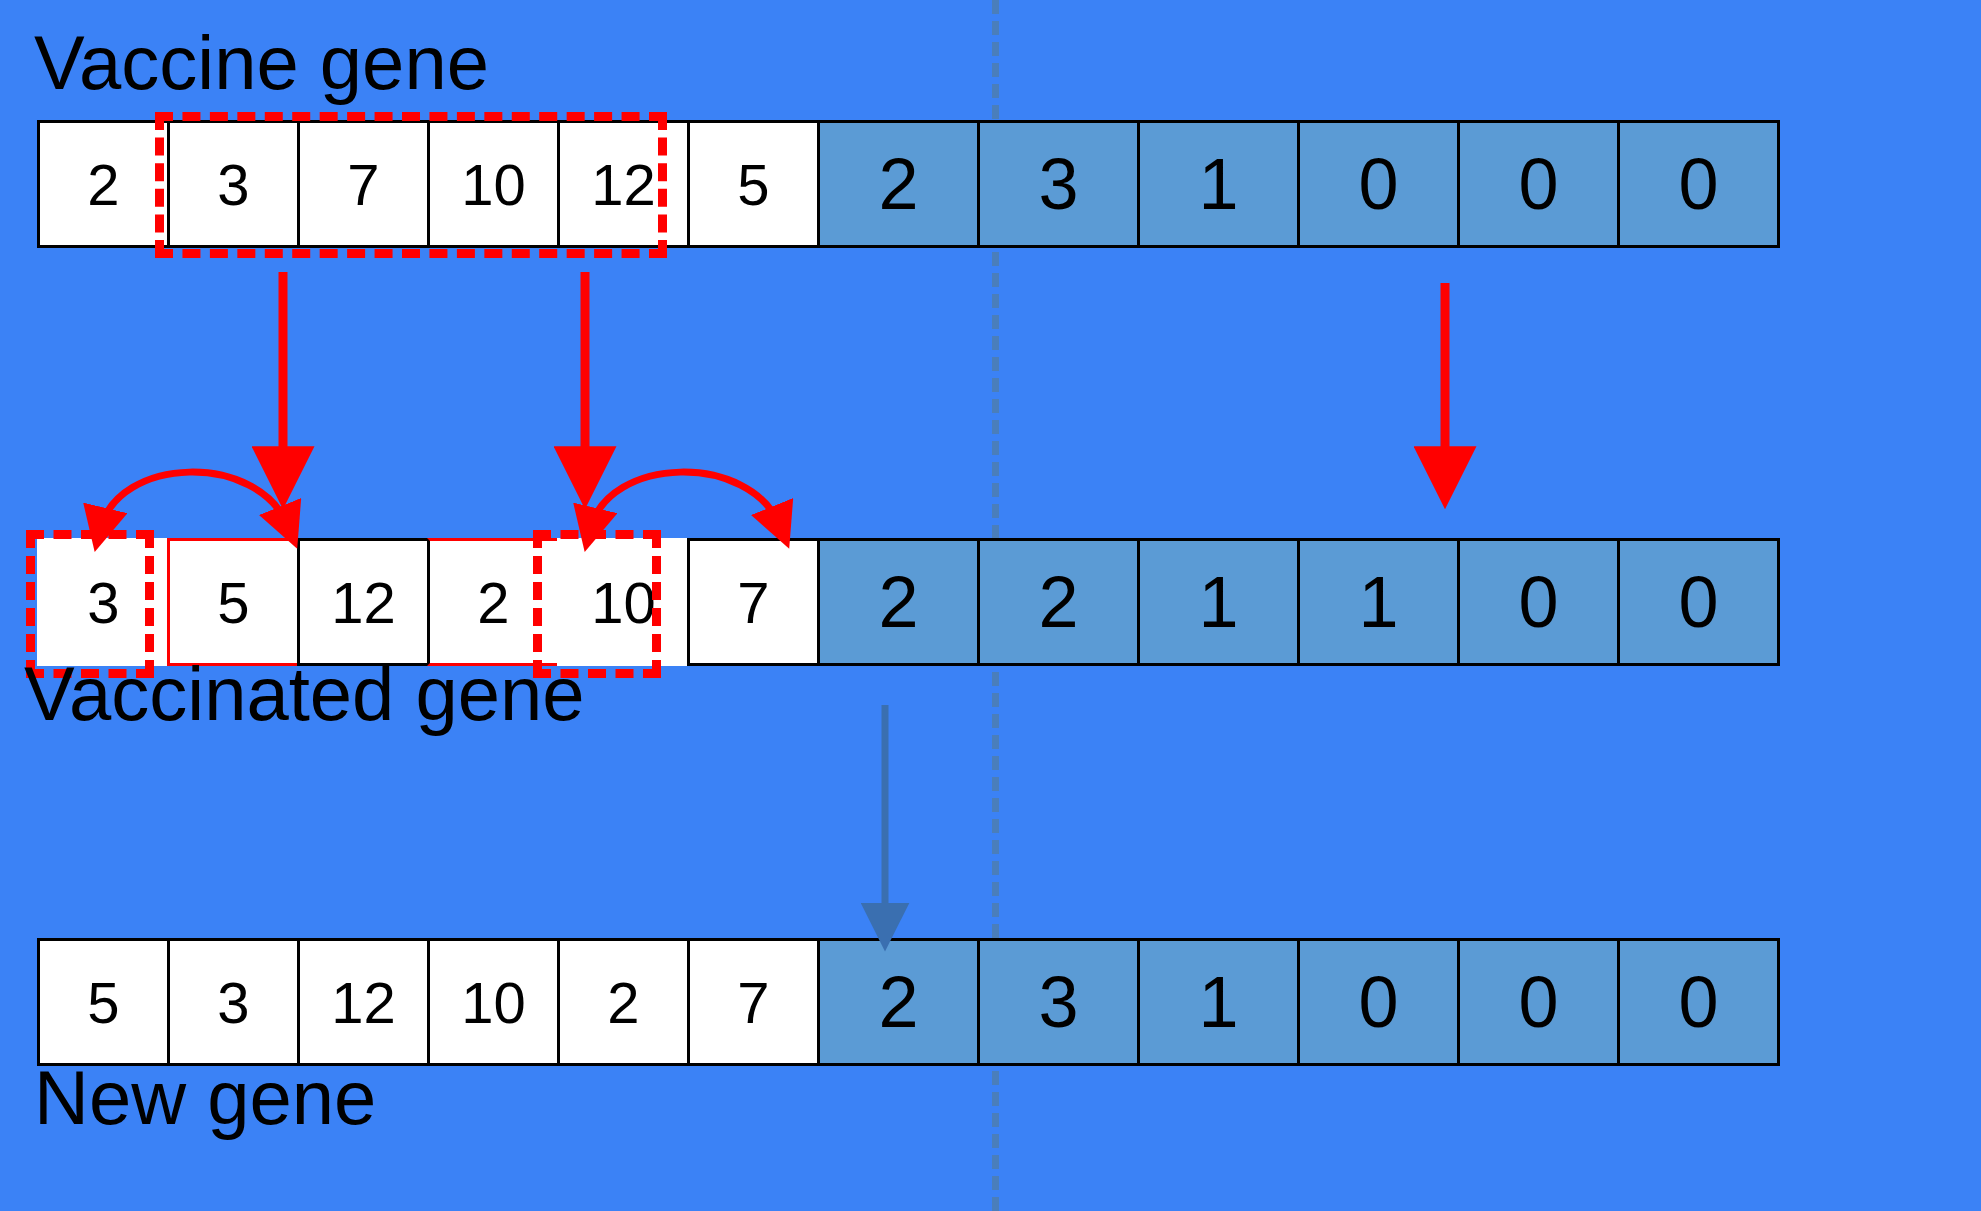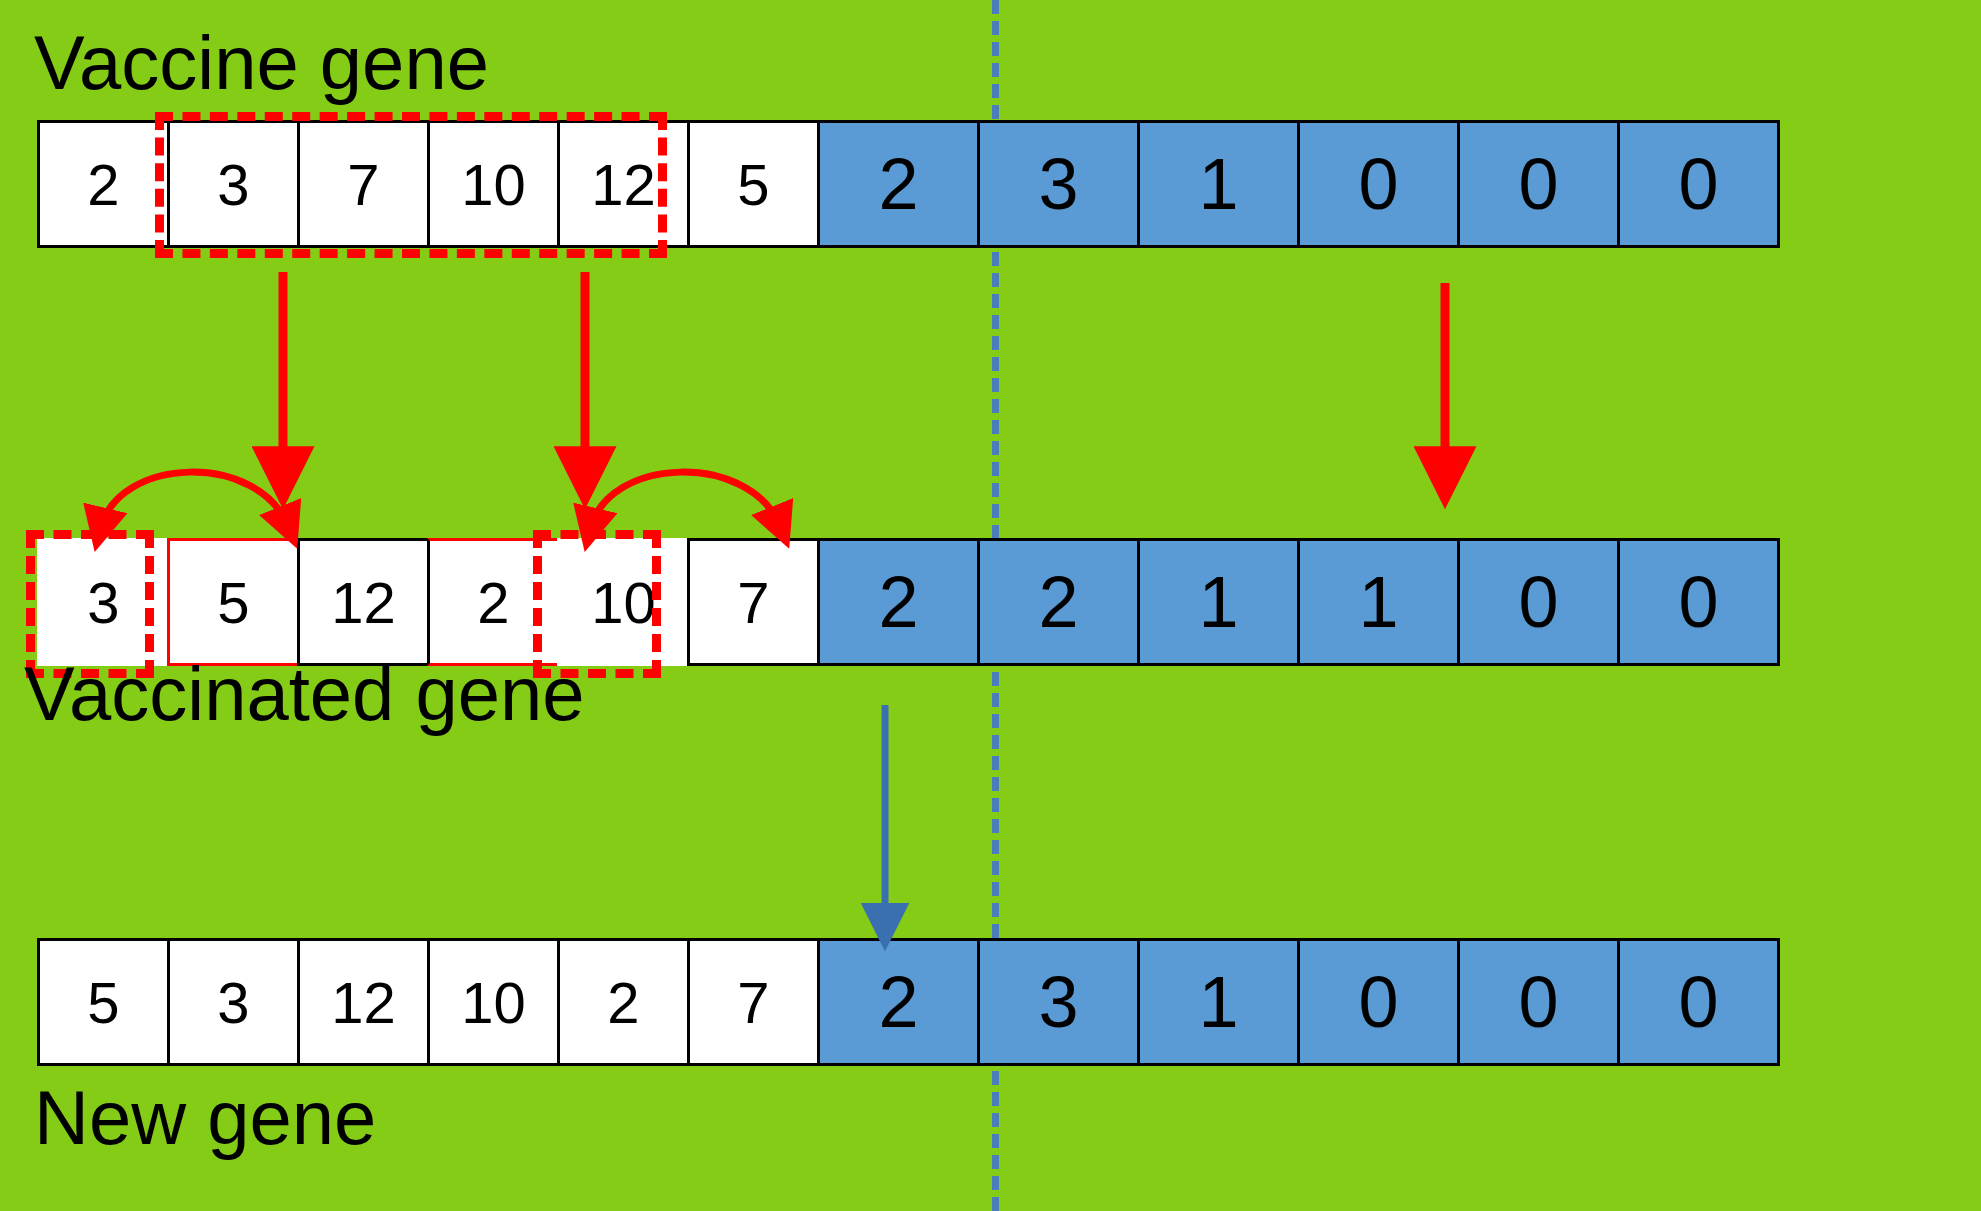--- a/index.html
+++ b/index.html
@@ -7,37 +7,37 @@
     padding: 0;
     background: #ffffff;
   }
   body {
     font-family: "Liberation Sans", sans-serif;
   }
   #canvas {
     position: relative;
     width: 1981px;
     height: 1211px;
-    background: #84cc16;
+    background: #3b82f6;
     overflow: hidden;
   }
 
   
   .row-label {
     position: absolute;
     font-family: "Liberation Sans", sans-serif;
     font-size: 76px;
     color: #000000;
     white-space: nowrap;
     line-height: 1;
     letter-spacing: 0px;
   }
   #label-vaccine      { left: 34px;  top: 25px;  }
   #label-vaccinated   { left: 24px;  top: 656px; }
-  #label-new          { left: 34px;  top: 1060px; margin-top: 20px;}
+  #label-new          { left: 34px;  top: 1060px;}
 
   
   .strip {
     position: absolute;
     display: flex;
     box-sizing: border-box;
   }
   .cell {
     box-sizing: border-box;
     border: 3px solid #000000;

